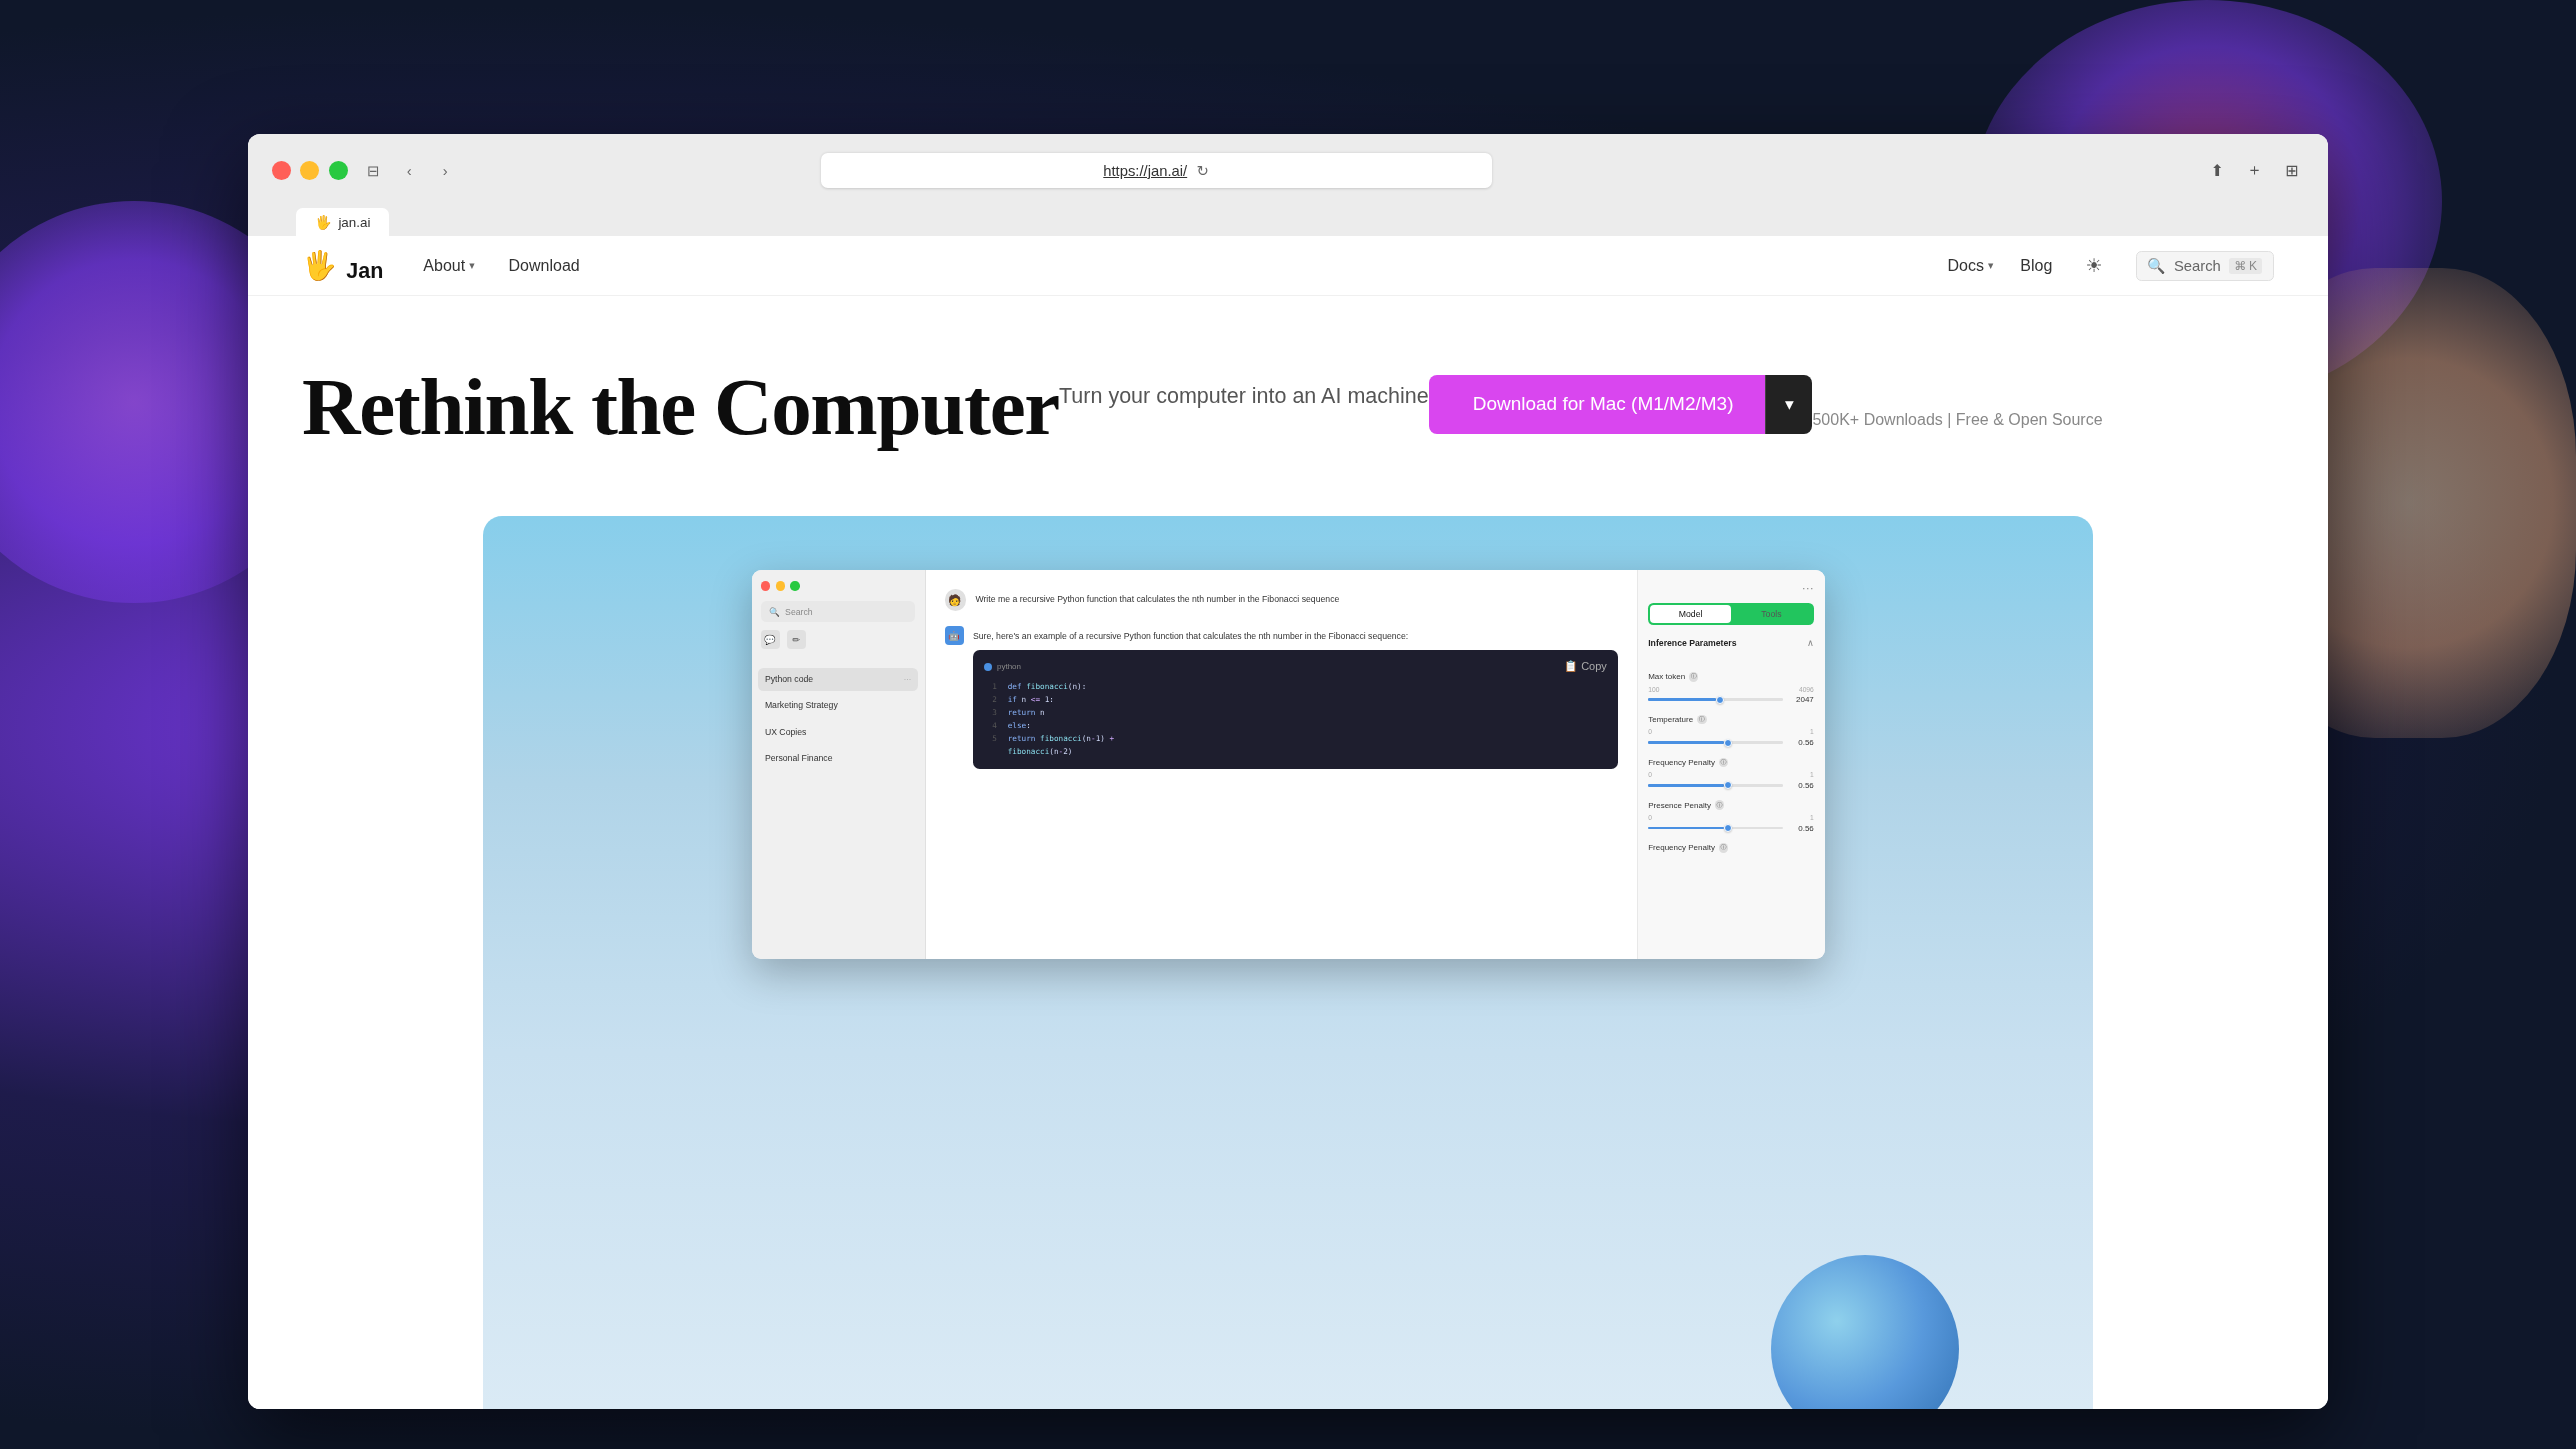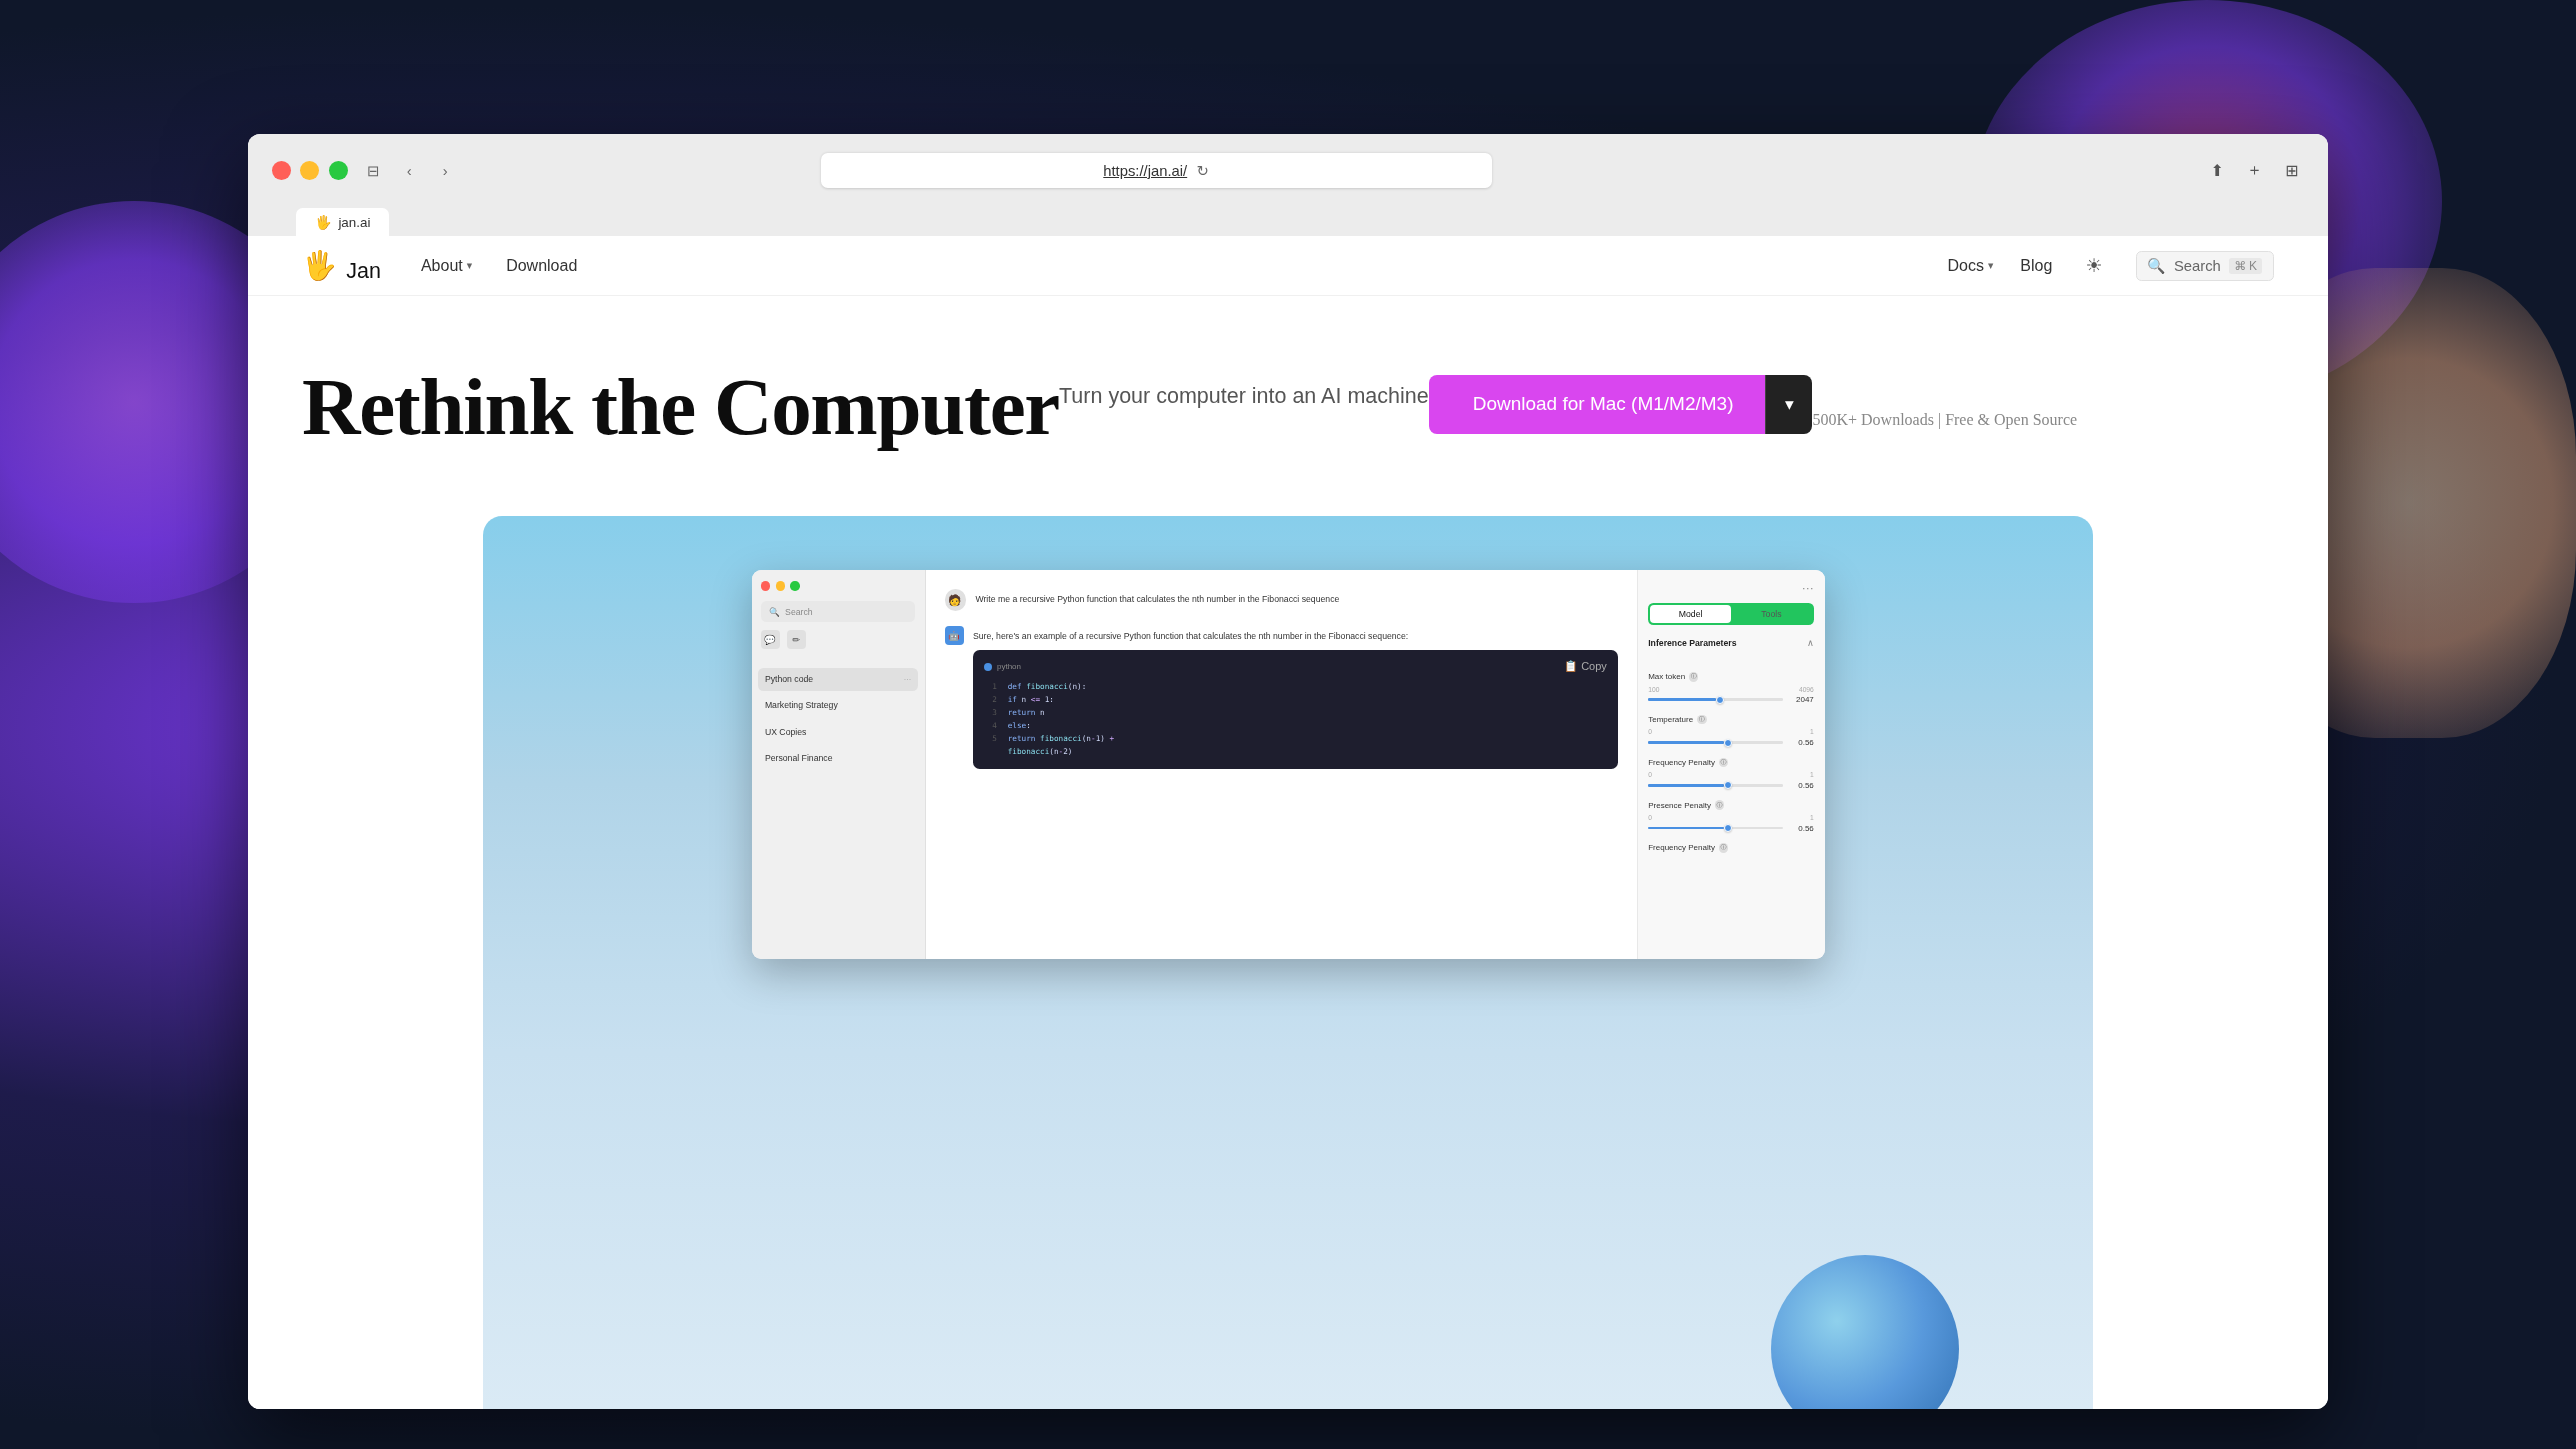--- a/index.html
+++ b/index.html
@@ -195,21 +195,21 @@
       gap: 9.4px;
       margin-right: 40px;
     }
 
     .nav-logo-icon {
       font-size: 28px;
     }
 
     .nav-logo-text {
       font-size: 21.5px;
-      font-weight: 400;
+      font-weight: 700;
       color: #111;
       margin-top: 12px;
     }
 
     .nav-links {
       display: flex;
       align-items: center;
       gap: 34px;
     }
 
@@ -349,21 +349,20 @@
       font-size: 17.4px;
       cursor: pointer;
       display: flex;
       align-items: center;
       justify-content: center;
     }
 
     .hero-meta {
       font-size: 16px;
       color: #888;
-      font-family: Liberation Serif, serif;
     }
 
     
     .preview-section {
       flex: 1;
       display: flex;
       justify-content: center;
       padding: 0 54px;
       overflow: hidden;
     }

